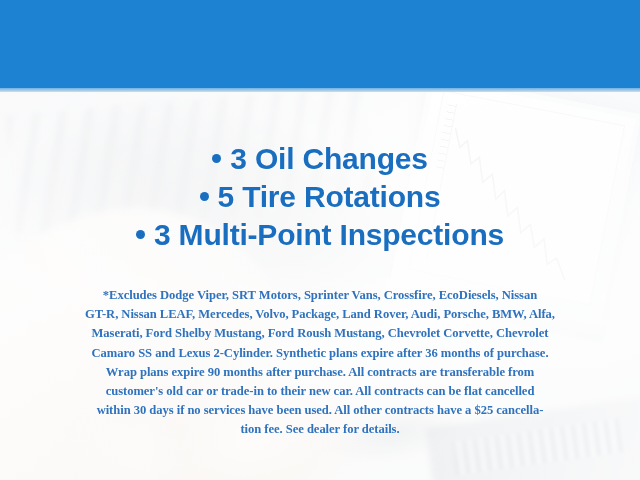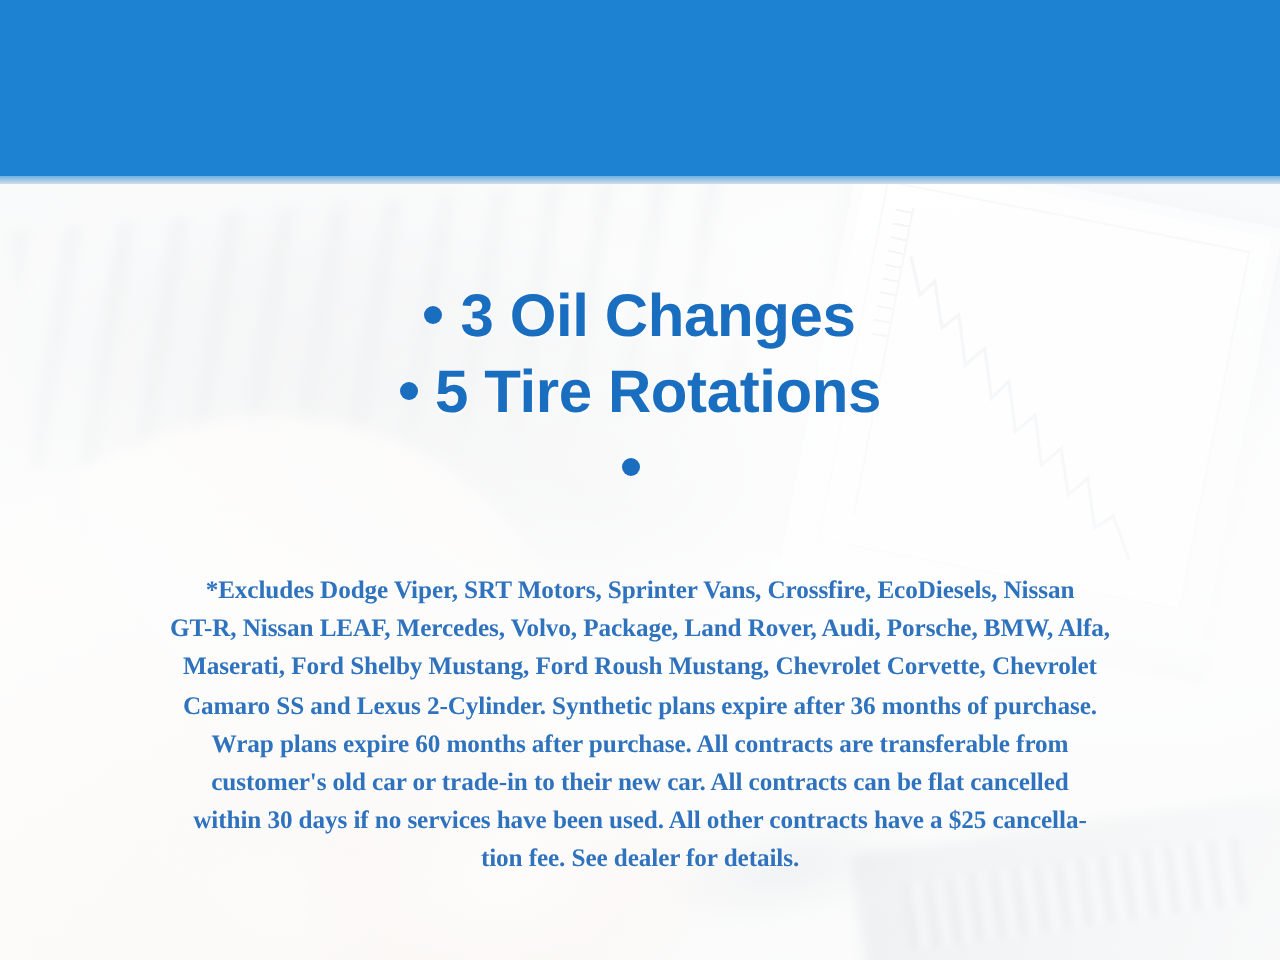--- a/index.html
+++ b/index.html
@@ -326,28 +326,28 @@
   </div>
 
   <div class="bullets">
     <div class="bullet-line">
       <span class="bullet-dot"></span><span>3 Oil Changes</span>
     </div>
     <div class="bullet-line">
       <span class="bullet-dot"></span><span>5 Tire Rotations</span>
     </div>
     <div class="bullet-line">
-      <span class="bullet-dot"></span>
+      <span class="bullet-dot"></span><span>3 Multi-Point Inspections</span>
     </div>
   </div>
 
   <div class="fineprint">
     <div class="fine-line">*Excludes Dodge Viper, SRT Motors, Sprinter Vans, Crossfire, EcoDiesels, Nissan</div>
     <div class="fine-line">GT-R, Nissan LEAF, Mercedes, Volvo, Package, Land Rover, Audi, Porsche, BMW, Alfa,</div>
     <div class="fine-line">Maserati, Ford Shelby Mustang, Ford Roush Mustang, Chevrolet Corvette, Chevrolet</div>
     <div class="fine-line">Camaro SS and Lexus 2-Cylinder. Synthetic plans expire after 36 months of purchase.</div>
-    <div class="fine-line">Wrap plans expire 60 months after purchase. All contracts are transferable from</div>
+    <div class="fine-line">Wrap plans expire 90 months after purchase. All contracts are transferable from</div>
     <div class="fine-line">customer's old car or trade-in to their new car. All contracts can be flat cancelled</div>
     <div class="fine-line">within 30 days if no services have been used. All other contracts have a $25 cancella-</div>
     <div class="fine-line">tion fee. See dealer for details.</div>
   </div>
 
 </div>
 
 </body></html>

